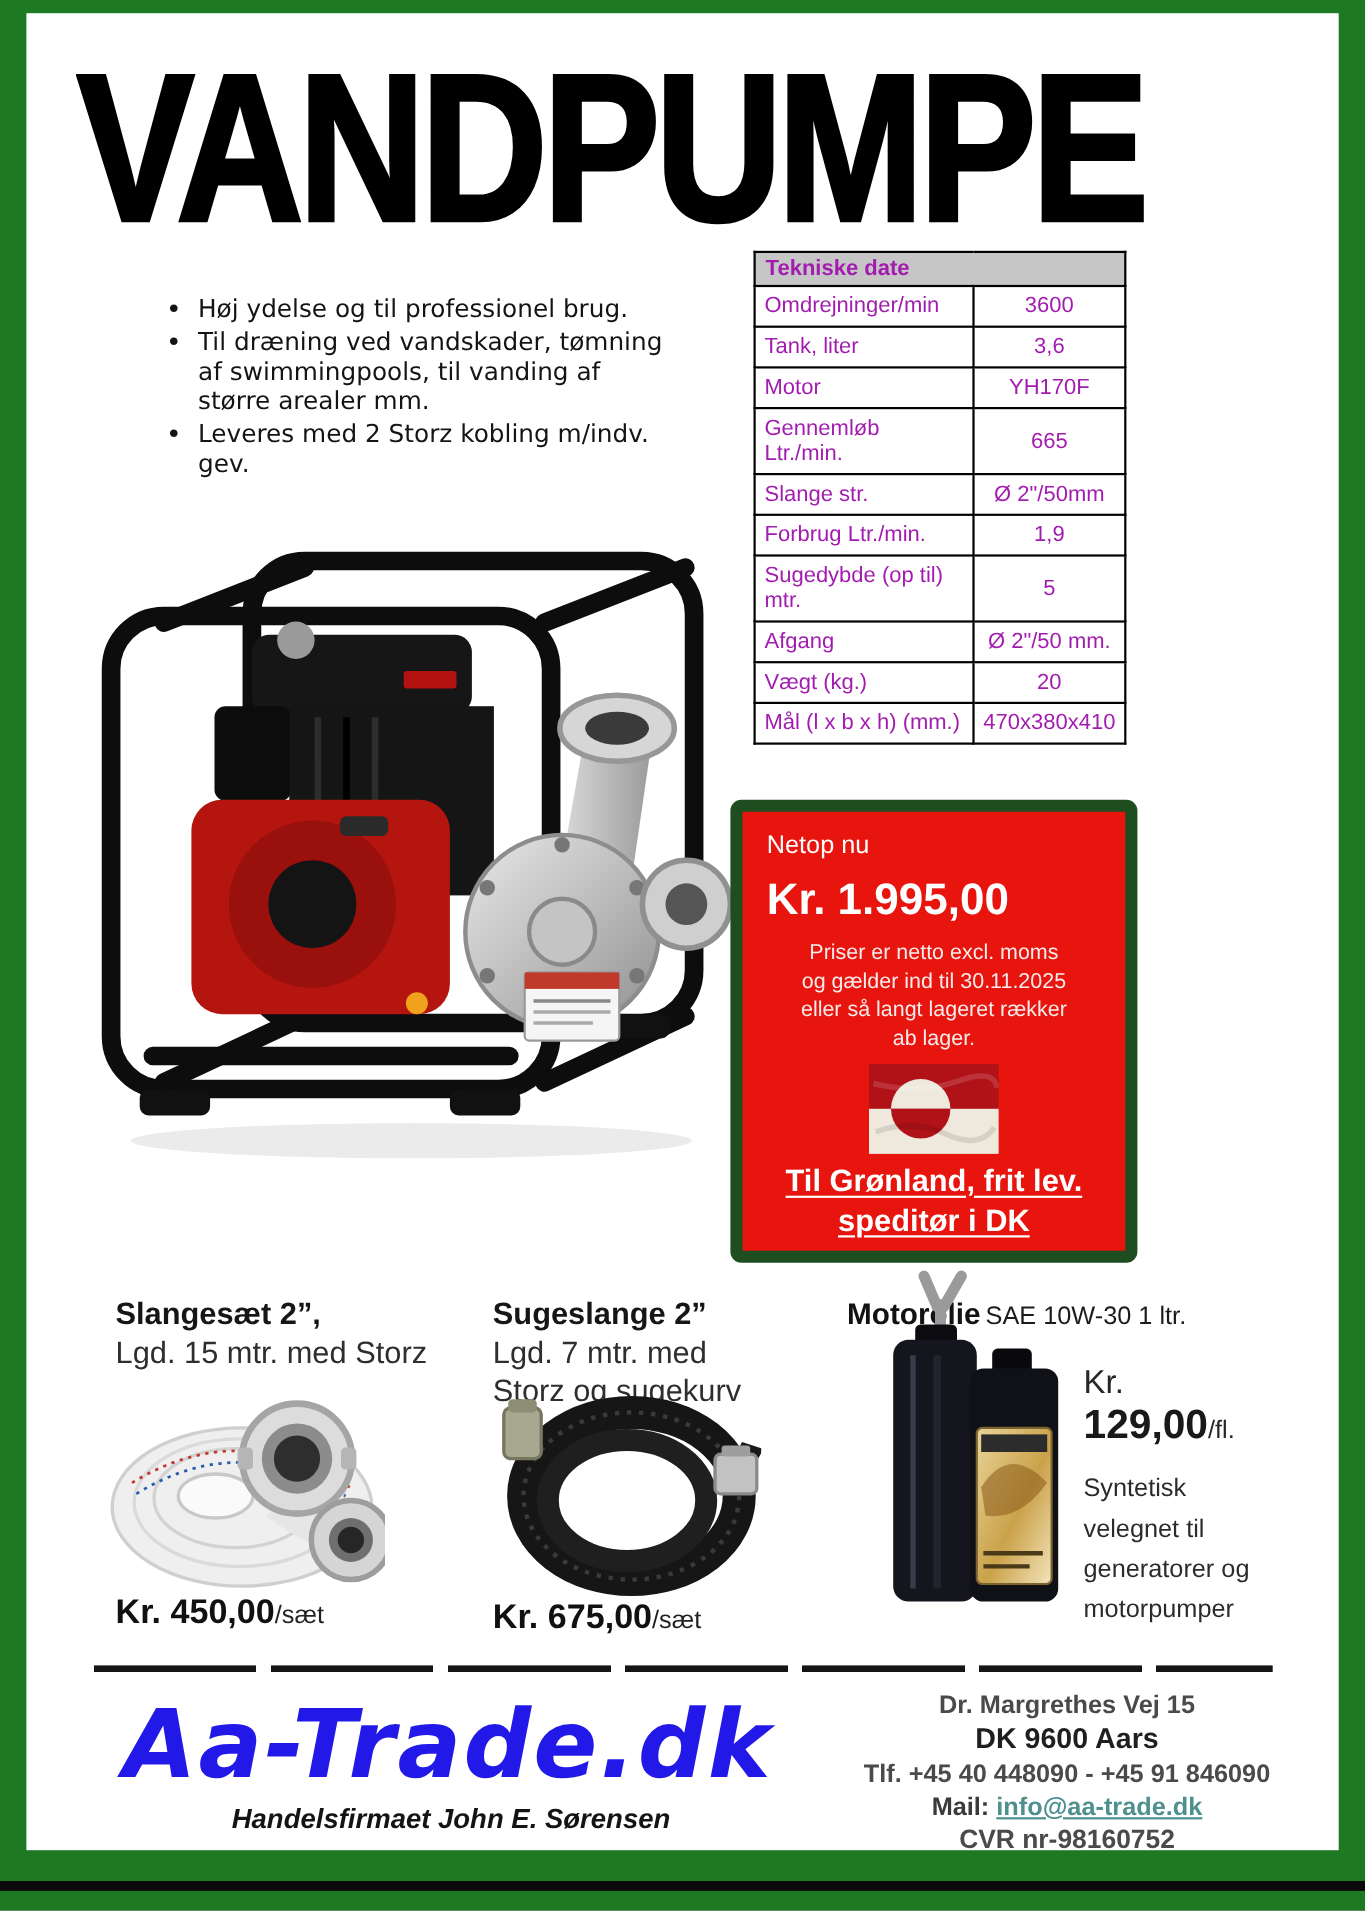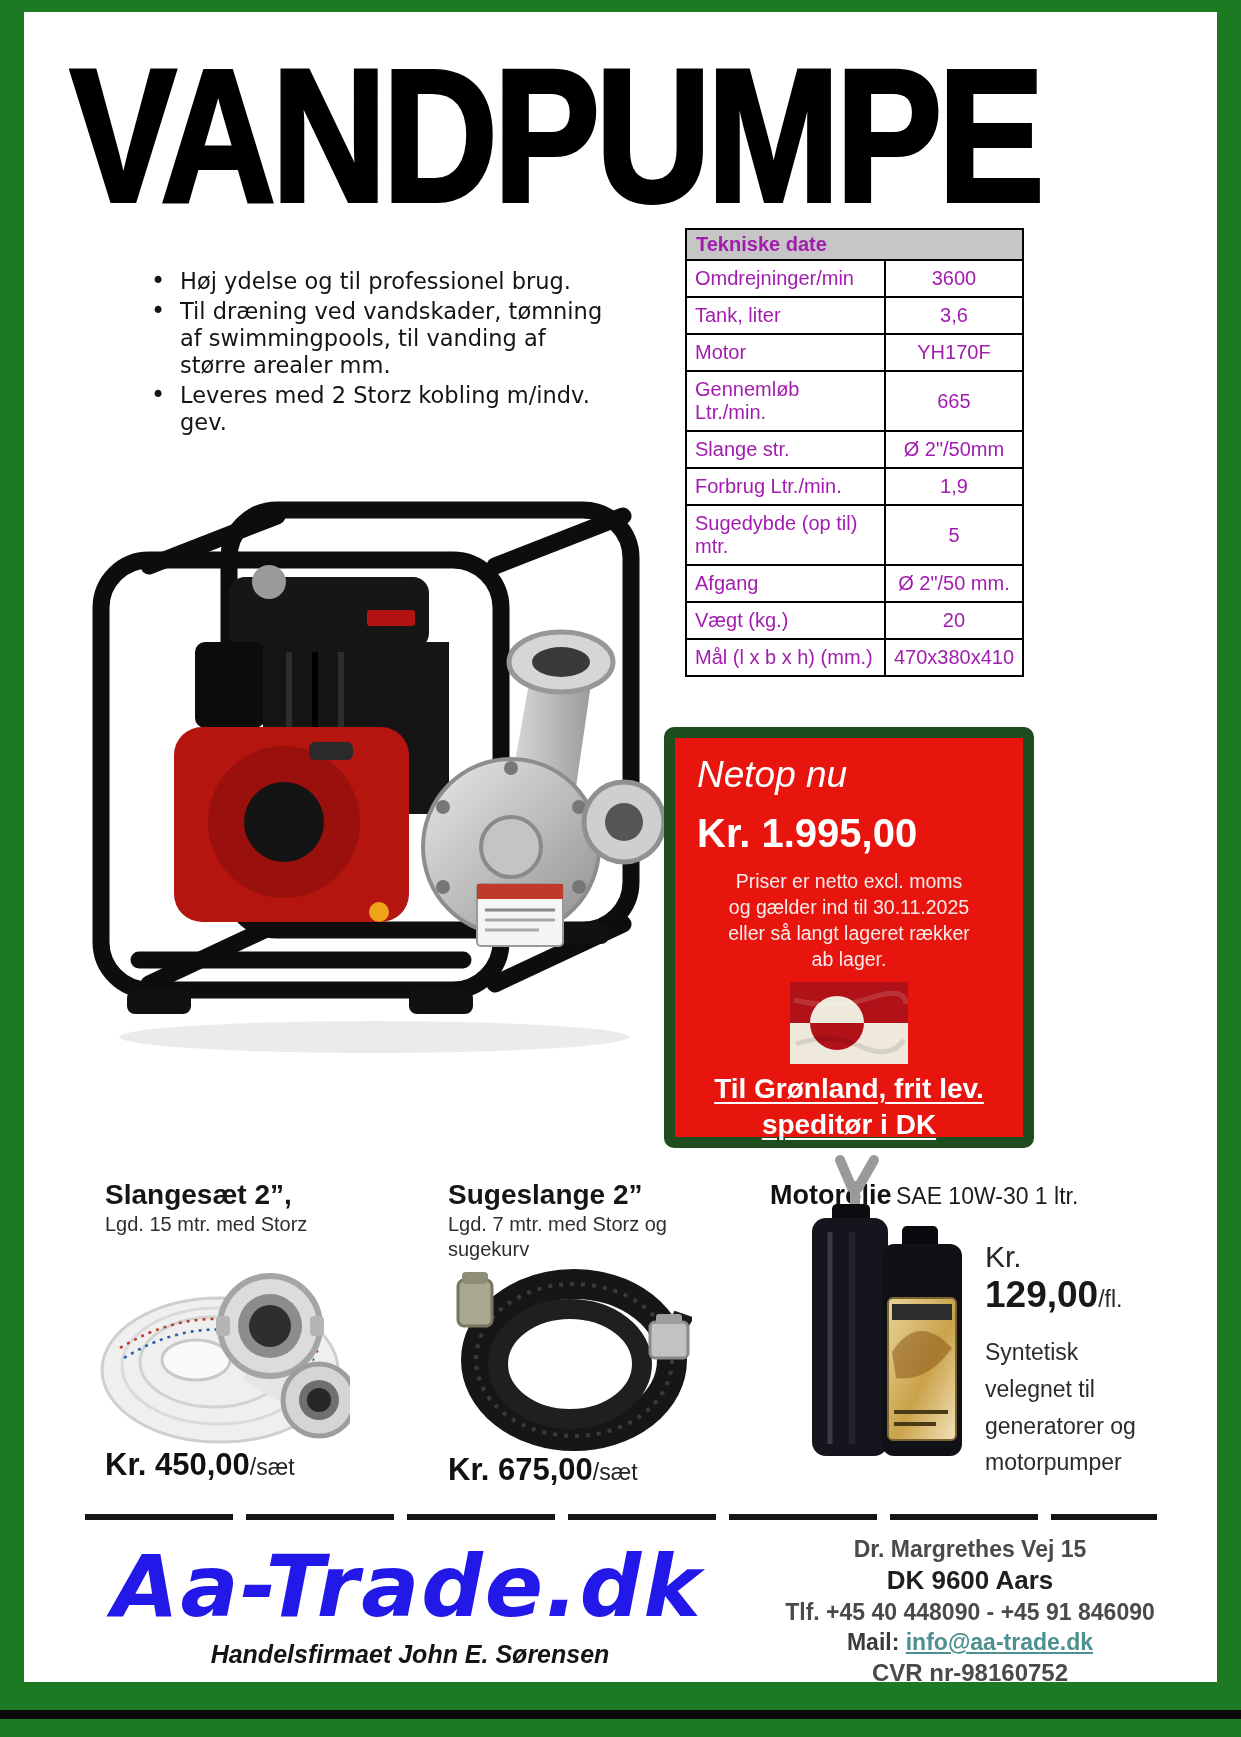--- a/index.html
+++ b/index.html
@@ -36,30 +36,30 @@
 
   
   .specs{left:661px;top:216px;width:339px;border-collapse:collapse;font-size:20px;color:#a21caf;}
   .specs th{background:var(--table-header-gray);border:2px solid #000;text-align:left;padding:3px 9px;font-size:20px;}
   .specs td{border:2px solid #000;padding:6px 8px;}
   .specs td.spec-label{width:202px;}
   .specs td.spec-value{text-align:center;}
 
   
   .offer{left:640px;top:715px;width:370px;height:421px;background:var(--offer-red);border:11px solid var(--offer-border-green);border-radius:10px;color:#fff;padding:10px 18px;}
-  .offer-lead{font-size:37px;margin:6px 0 0 4px;font-style:italic;}
+  .offer-lead{font-size:23px;margin:6px 0 0 4px;}
   .offer-price{font-size:40px;font-weight:bold;margin:15px 0 0 4px;}
   .offer-terms{margin-top:13px;text-align:center;font-size:19.5px;line-height:1.33;color:#f7ebeb;}
   .offer-flag{display:block;margin:9px auto 0 auto;}
   .offer-shipping{margin-top:7px;text-align:center;font-weight:bold;font-size:28px;line-height:1.28;}
   .offer-shipping div{text-decoration:underline;text-decoration-thickness:2px;text-underline-offset:4px;}
 
   
   .acc-title{font-weight:bold;font-size:28px;color:#161616;line-height:1.2;}
-  .acc-sub{font-size:20px;color:#2e2e2e;line-height:1.25;}
+  .acc-sub{font-size:28px;color:#2e2e2e;line-height:1.25;}
   .price-big{font-weight:bold;font-size:31px;color:#111;}
   .price-unit{font-size:23px;font-weight:normal;color:#222;}
   .oil-heading{white-space:nowrap;}
   .oil-heading .t{font-weight:bold;font-size:27px;color:#121212;}
   .oil-heading .s{font-size:23px;color:#1c1c1c;}
   .oil-kr{font-size:30px;color:#262626;}
   .oil-price{font-weight:bold;font-size:37px;color:#191919;}
   .oil-unit{font-size:23px;font-weight:normal;color:#262626;}
   .oil-desc{font-size:23px;line-height:1.6;color:#2b2b2b;}
 

